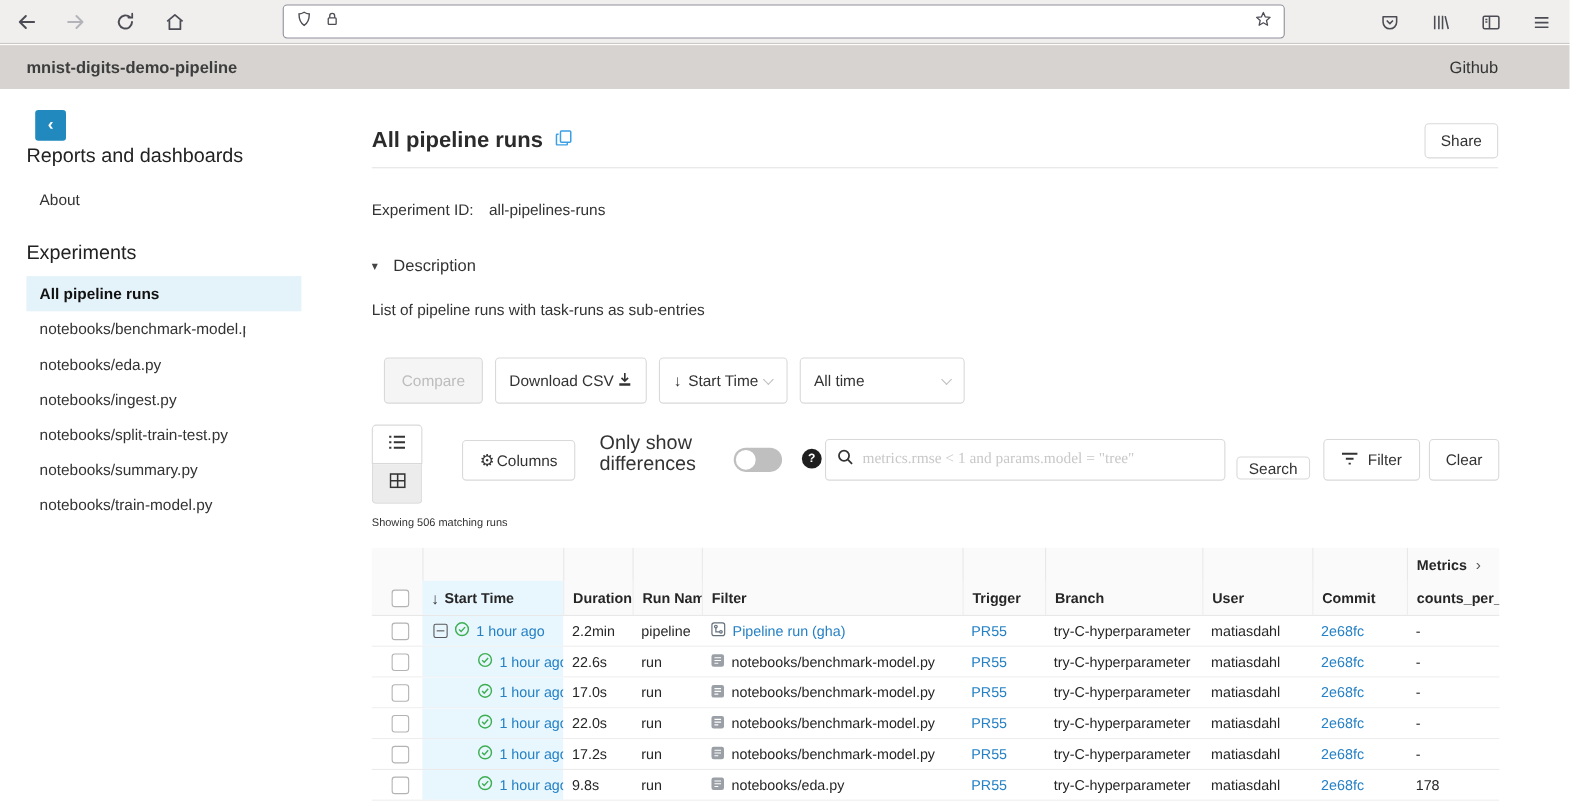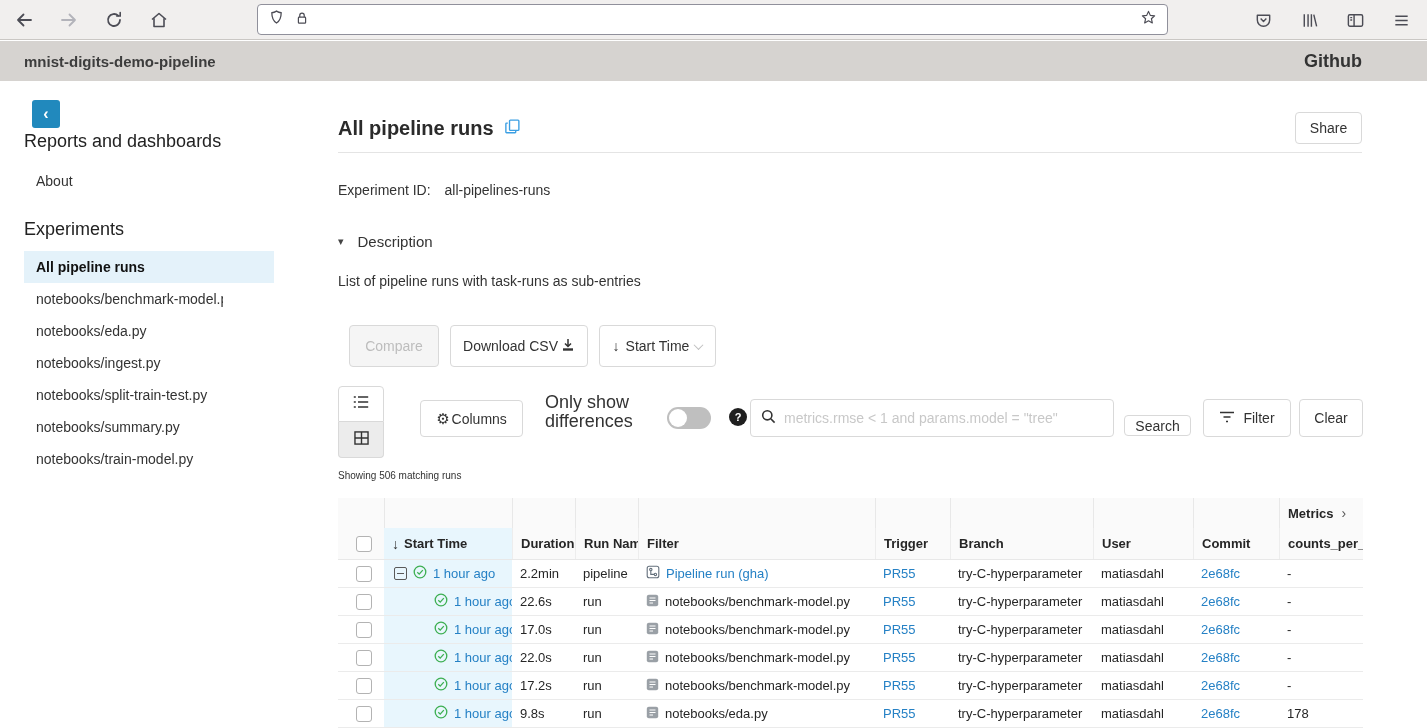--- a/index.html
+++ b/index.html
@@ -14,21 +14,21 @@
   .url-text { font-size:15px; margin-left:8px; white-space:nowrap; overflow:hidden; }
   .url-scheme { color:#8a8a8a; }
   .url-domain { color:#1c1c1c; font-weight:bold; }
   .url-path { color:#8a8a8a; }
   .url-star { margin-left:auto; }
   .right-icons { position:absolute; right:16px; top:0; height:40px; display:flex; align-items:center; gap:27px; }
 
   
   .app-header { position:absolute; top:41px; left:0; width:1427px; height:40px; background:#d6d3d0; display:flex; align-items:center; justify-content:space-between; padding:0 65px 0 24px; }
   .app-title { font-size:15px; font-weight:bold; color:#3d3d3d; }
-  .app-link { font-size:18px; color:#333; cursor:pointer;font-weight:bold; }
+  .app-link { font-size:15px; color:#333; cursor:pointer; }
 
   
   .sidebar { position:absolute; top:81px; left:0; width:310px; bottom:0; background:#fff; }
   .collapse-btn { position:absolute; left:32px; top:19px; width:28px; height:28px; background:#2189bd; border-radius:3px; color:#fff; display:flex; align-items:center; justify-content:center; font-size:16px; font-weight:bold; cursor:pointer; }
   .side-h1 { position:absolute; left:24px; font-size:18px; color:#222; }
   .reports-h { top:50px; }
   .about-link { position:absolute; left:36px; top:92px; font-size:14px; color:#333; cursor:pointer; }
   .experiments-h { top:138px; }
   .exp-list { position:absolute; left:0; top:170px; width:310px; }
   .exp-item { height:32px; line-height:32px; margin-left:24px; width:250px; padding-left:12px; font-size:14px; color:#333; cursor:pointer; white-space:nowrap; }
@@ -60,21 +60,21 @@
   .vt-btn { width:46px; height:36px; border:1px solid #d9d9d9; background:#fff; display:flex; align-items:center; justify-content:center; cursor:pointer; }
   .vt-btn.top { border-radius:4px 4px 0 0; }
   .vt-btn.bottom { border-radius:0 0 4px 4px; border-top:none; background:#ececec; }
   .columns-btn { position:absolute; left:110px; top:319px; width:103px; height:37px; gap:2px; }
   .gear { font-size:15px; }
   .diff-label { position:absolute; left:235px; top:312px; width:112px; font-size:18px; color:#333; line-height:19px; }
   .switch { position:absolute; left:357px; top:326px; width:44px; height:22px; background:#bfbfbf; border-radius:11px; cursor:pointer; }
   .switch .knob { position:absolute; left:2px; top:2px; width:18px; height:18px; border-radius:50%; background:#fff; }
   .help-circle { position:absolute; left:419px; top:327px; width:18px; height:18px; border-radius:50%; background:#1f1f1f; color:#fff; font-size:11px; font-weight:bold; display:flex; align-items:center; justify-content:center; cursor:pointer; }
   .search-box { position:absolute; left:440px; top:318px; width:364px; height:38px; border:1px solid #d9d9d9; border-radius:4px; background:#fff; display:flex; align-items:center; padding:0 10px; gap:8px; }
-  .search-box input { border:none; outline:none; flex:1; font-size:14px; color:#ec4899; font-family:Liberation Sans, sans-serif; }
+  .search-box input { border:none; outline:none; flex:1; font-size:14px; color:#ec4899; font-family:Liberation Serif, serif; }
   .search-box input::placeholder { color:#c8c8c8; }
   .search-btn { position:absolute; left:814px; top:318px; width:67px; height:21px;margin-top:16px; }
   .filter-btn { position:absolute; left:893px; top:318px; width:88px; height:38px; gap:8px; }
   .clear-btn { position:absolute; left:989px; top:318px; width:64px; height:38px; }
 
   .results-summary { position:absolute; left:28px; top:389px; font-size:10px; color:#333; }
 
   
   .runs-table { position:absolute; left:28px; top:417px; width:1025px; }
   .t-row { display:grid; grid-template-columns:46px 128px 63px 63px 237px 75px 143px 100px 86px 84px; align-items:center; }
@@ -217,20 +217,24 @@
       <span><svg width="14" height="14" viewBox="0 0 14 14" fill="none" stroke="#333" stroke-width="1.5">
             <path d="M7 1 V8 M4 5.5 L7 8.5 L10 5.5"></path>
             <path d="M2 11.5 h10" stroke-width="2.4"></path>
           </svg></span>
     </button>
     <button class="btn sort-btn">
       <span class="sort-arrow">↓</span>
       <span>Start Time</span>
       <span class="chev"></span>
     </button>
+    <button class="btn range-btn">
+      <span>All time</span>
+      <span class="chev"></span>
+    </button>
   </div>
 
   <div class="view-toggle">
     <div class="vt-btn top">
       <span><svg width="16" height="14" viewBox="0 0 16 14" fill="none" stroke="#333" stroke-width="1.7">
             <path d="M0.8 2 h2 M5 2 h10.2 M0.8 7 h2 M5 7 h10.2 M0.8 12 h2 M5 12 h10.2"></path>
           </svg></span>
     </div>
     <div class="vt-btn bottom">
       <span><svg width="15" height="14" viewBox="0 0 16 15" fill="none" stroke="#333" stroke-width="1.5">

